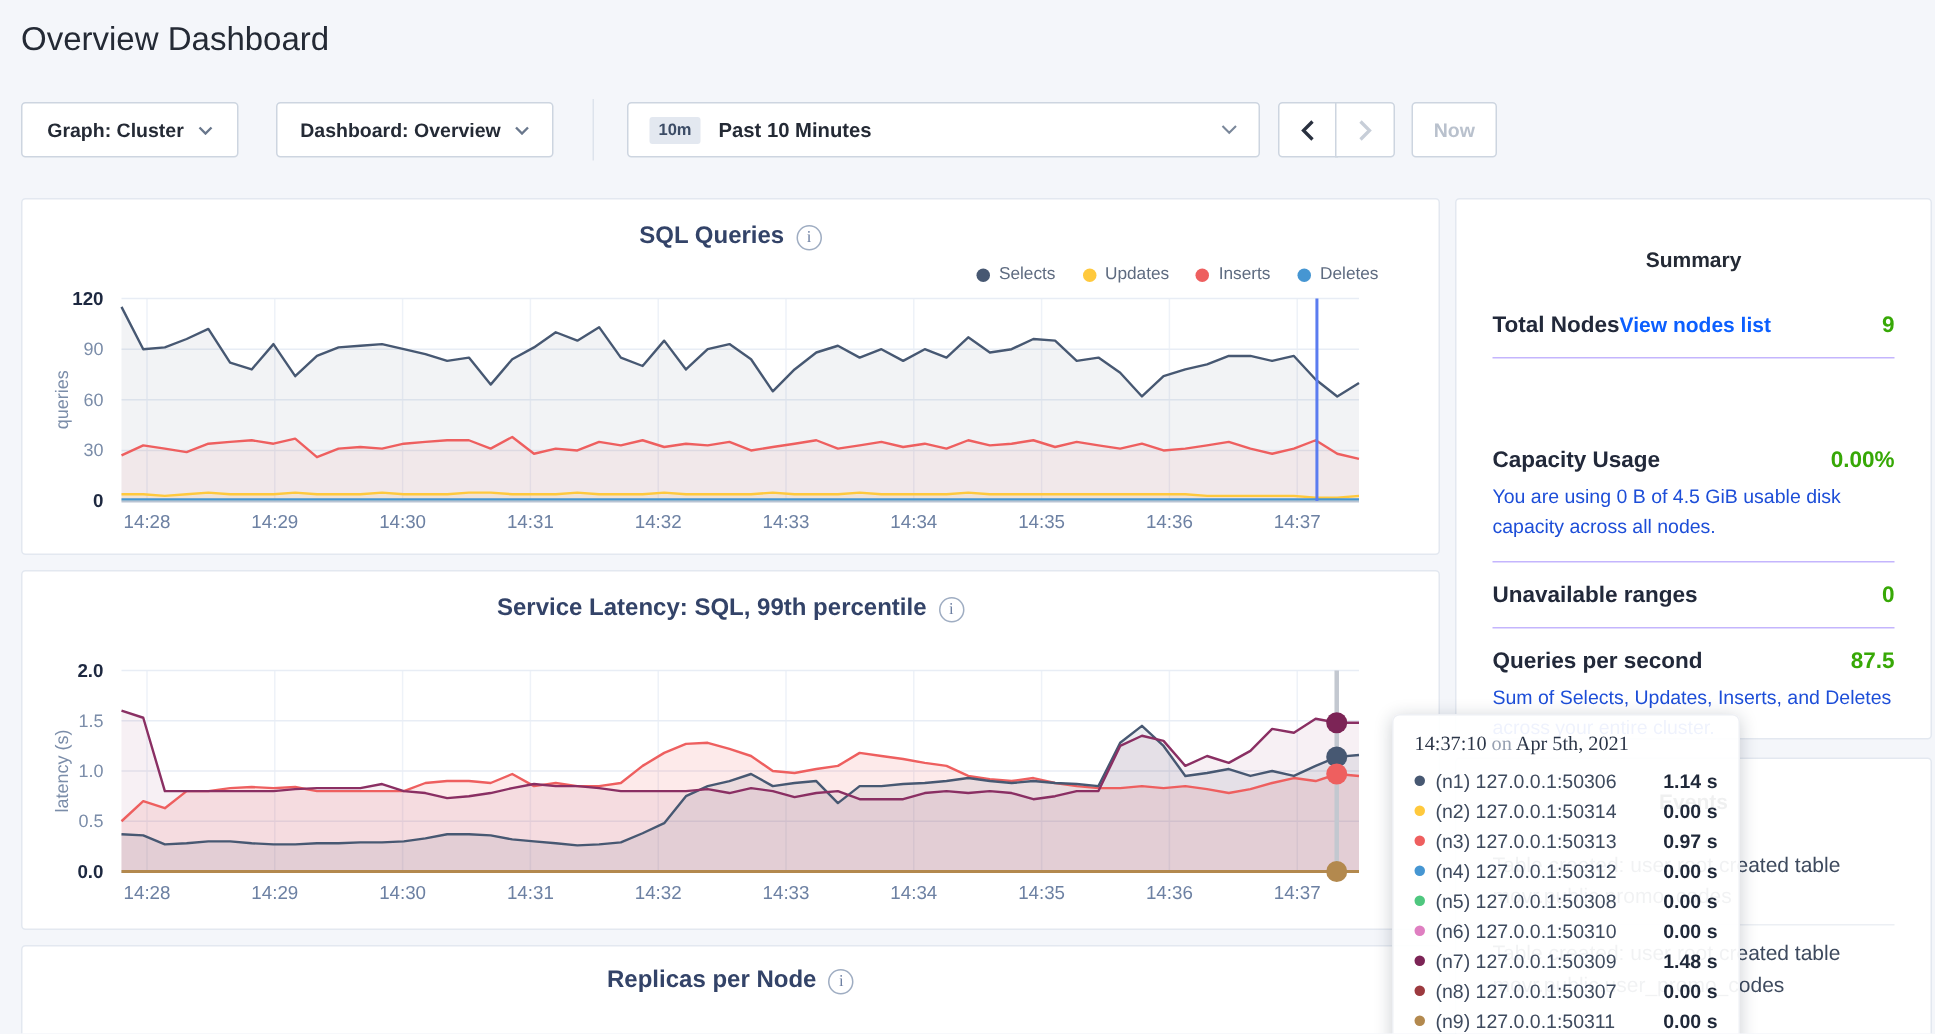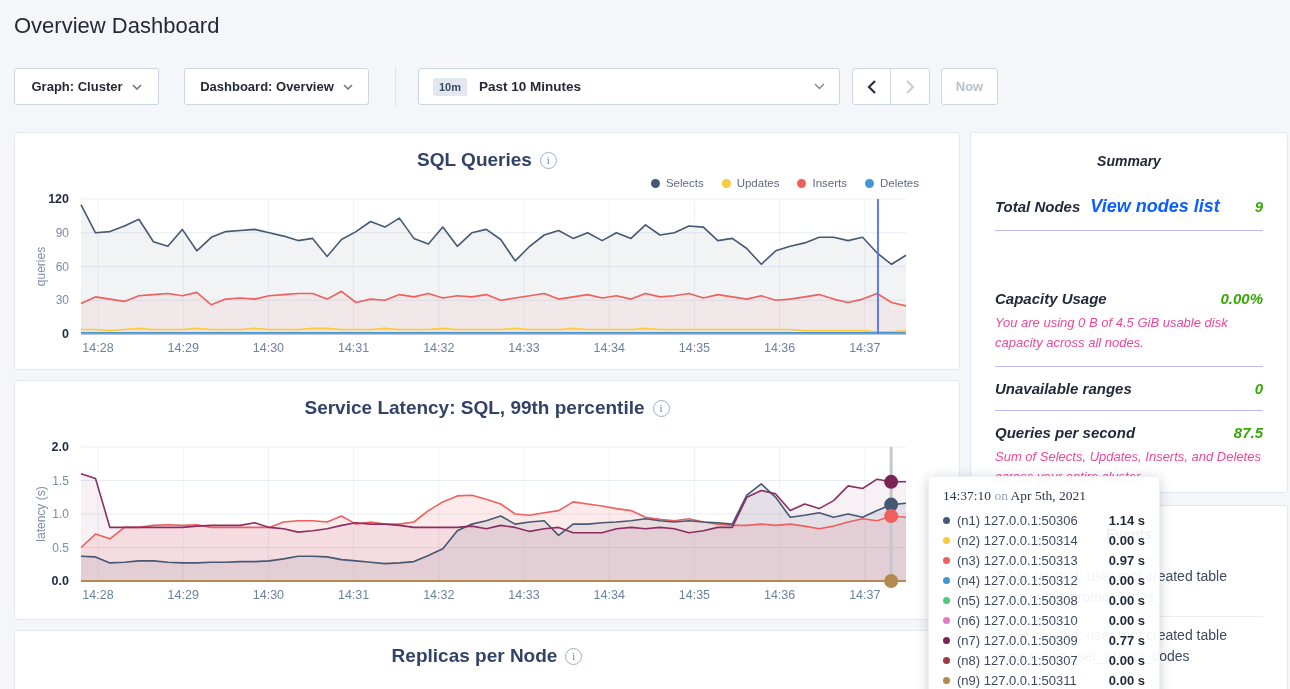--- a/index.html
+++ b/index.html
@@ -31,39 +31,39 @@
   
   .card { position:absolute; background:#fff; border:1px solid #e3e8f0; border-radius:3px; }
   .card-sql { left:14px; top:132px; width:946px; height:238px; }
   .card-lat { left:14px; top:380px; width:946px; height:240px; }
   .card-rep { left:14px; top:630px; width:946px; height:200px; }
   .card-summary { left:970px; top:132px; width:318px; height:361px; }
   .card-events { left:970px; top:505px; width:318px; height:230px; }
 
   .chart-head { position:absolute; left:0; right:0; top:16px; display:flex; justify-content:center;
                 align-items:center; gap:8px; }
-  .chart-title { font-size:19px; font-weight:bold; color:#334368;text-align:center; }
+  .chart-title { font-size:16px; font-weight:bold; color:#334368;text-align:center; }
   .info-icon { width:17px; height:17px; border:1px solid #9fadc2; border-radius:50%;
                color:#6b7da0; font-size:11px; line-height:15px; text-align:center;
                font-family:"Liberation Serif", serif; cursor:pointer; flex:0 0 auto; }
   .legend { position:absolute; top:44px; right:40px; display:flex; gap:18px; align-items:center; }
   .legend-item { display:flex; align-items:center; gap:6px; font-size:11.5px; color:#5e6b80; }
   .legend-dot { width:9px; height:9px; border-radius:50%; }
   .chart-svg { position:absolute; left:0; top:0; }
 
   
-  .card-summary { padding:20px 24px 0;font-style:italic; }
+  .card-summary { padding:32px 24px 0; }
   .summary-title { text-align:center; font-size:14px; font-weight:bold; color:#242a35; margin-bottom:14px; }
   .srow { padding:13px 0; border-top:1px solid #c4b5fd; }
   .srow:first-child { border-top:none; }
   .srow-head { display:flex; align-items:baseline; }
   .srow-label { font-size:15px; font-weight:bold; color:#22293a; }
-  .srow-link { font-size:18px; font-weight:bold; margin-left:10px; text-decoration:none; cursor:pointer; }
+  .srow-link { font-size:14px; font-weight:bold; margin-left:0; text-decoration:none; cursor:pointer; }
   .srow-value { margin-left:auto; font-size:15px; font-weight:bold; }
-  .srow-desc { font-size:13px; color:#ec4899; line-height:1.55; margin-top:6px; }
+  .srow-desc { font-size:13px; color:#1d4ed8; line-height:1.55; margin-top:6px; }
 
   
   .card-events { padding:20px 24px 0; }
   .events-title { text-align:center; font-size:14px; font-weight:bold; color:#242a35; margin-bottom:16px; }
   .event-item { font-size:14px; color:#3e4a5e; line-height:21px; padding:8px 0; border-top:1px solid #eceff4; }
   .event-item:first-of-type { border-top:none; }
 
   
   .tooltip { position:absolute; left:928px; top:476px; width:232px; z-index:10;
              background:rgba(255,255,255,0.93); border:1px solid #eef0f4; border-radius:5px;
@@ -332,21 +332,21 @@
           <span class="tt-val">0.00 s</span>
         </div>
         <div class="tt-row">
           <span class="tt-dot" style="background: rgb(223, 127, 193);"></span>
           <span class="tt-node">(n6) 127.0.0.1:50310</span>
           <span class="tt-val">0.00 s</span>
         </div>
         <div class="tt-row">
           <span class="tt-dot" style="background: rgb(124, 36, 86);"></span>
           <span class="tt-node">(n7) 127.0.0.1:50309</span>
-          <span class="tt-val">0.77 s</span>
+          <span class="tt-val">1.48 s</span>
         </div>
         <div class="tt-row">
           <span class="tt-dot" style="background: rgb(156, 58, 63);"></span>
           <span class="tt-node">(n8) 127.0.0.1:50307</span>
           <span class="tt-val">0.00 s</span>
         </div>
         <div class="tt-row">
           <span class="tt-dot" style="background: rgb(179, 137, 78);"></span>
           <span class="tt-node">(n9) 127.0.0.1:50311</span>
           <span class="tt-val">0.00 s</span>

